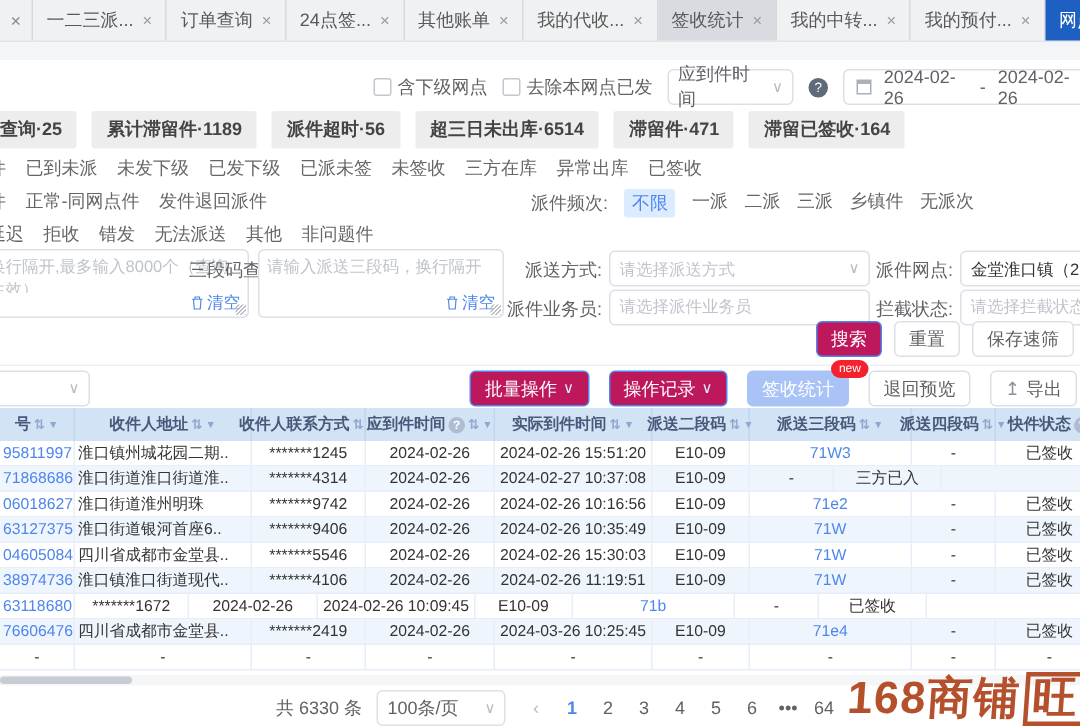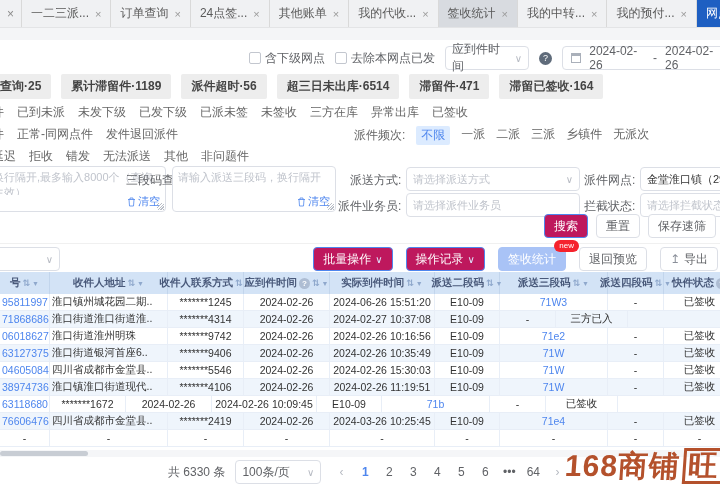--- a/index.html
+++ b/index.html
@@ -83,21 +83,21 @@
   .trow.alt{background:#eff5fc;}
   .td{display:flex;align-items:center;justify-content:center;border-right:1px solid #e8eef7;
     white-space:nowrap;overflow:hidden;padding:0 2px;}
   .td.left{justify-content:flex-start;}
   .td .lnk{color:#4e86ee;cursor:pointer;}
 
   #hscroll{position:absolute;top:450px;left:0;right:0;height:7px;background:#f5f6f8;}
   #hscroll .thumb{position:absolute;left:0;top:1px;width:88px;height:5px;background:#c8cdd4;border-radius:3px;}
 
   
-  #footer{position:absolute;top:460px;left:168px;display:flex;align-items:center;gap:10px;font-size:12px;color:#606266;}
+  #footer{position:absolute;top:460px;left:184px;display:flex;align-items:center;gap:10px;font-size:12px;color:#606266;}
   #pagesize{width:86px;height:24px;}
   #pager{display:flex;align-items:center;gap:4px;}
   .pg{min-width:20px;height:22px;line-height:22px;text-align:center;cursor:pointer;color:#606266;}
   .pg.cur{color:#4e86ee;font-weight:bold;}
   .pg.nav{color:#b6bac2;}
 
   
   #brand{position:absolute;right:-4px;bottom:0px;color:#b4512c;font-weight:bold;font-size:30px;
     letter-spacing:1px;transform:skewX(-4deg);display:flex;align-items:center;line-height:34px;}
   #brand .boxed{border:3px solid #b4512c;padding:0 2px;margin-left:3px;line-height:30px;}
@@ -332,21 +332,21 @@
         </div>
       </div>
     <div id="tbody">
         <div class="trow">
           <div class="td left" style="width: 50px;">
             <span class="lnk">95811997</span>
           </div>
           <div class="td left" style="width: 118px;">淮口镇州城花园二期..</div>
           <div class="td" style="width: 76px;">*******1245</div>
           <div class="td" style="width: 86px;">2024-02-26</div>
-          <div class="td" style="width: 105px;">2024-06-26 15:51:20</div>
+          <div class="td" style="width: 105px;">2024-02-26 15:51:20</div>
           <div class="td" style="width: 65px;">E10-09</div>
           <div class="td" style="width: 108px;">
             <span class="lnk">71W3</span>
           </div>
           <div class="td" style="width: 56px;">-</div>
           <div class="td" style="width: 72px;">已签收</div>
         </div>
         <div class="trow alt">
           <div class="td left" style="width: 50px;">
             <span class="lnk">71868686</span>

